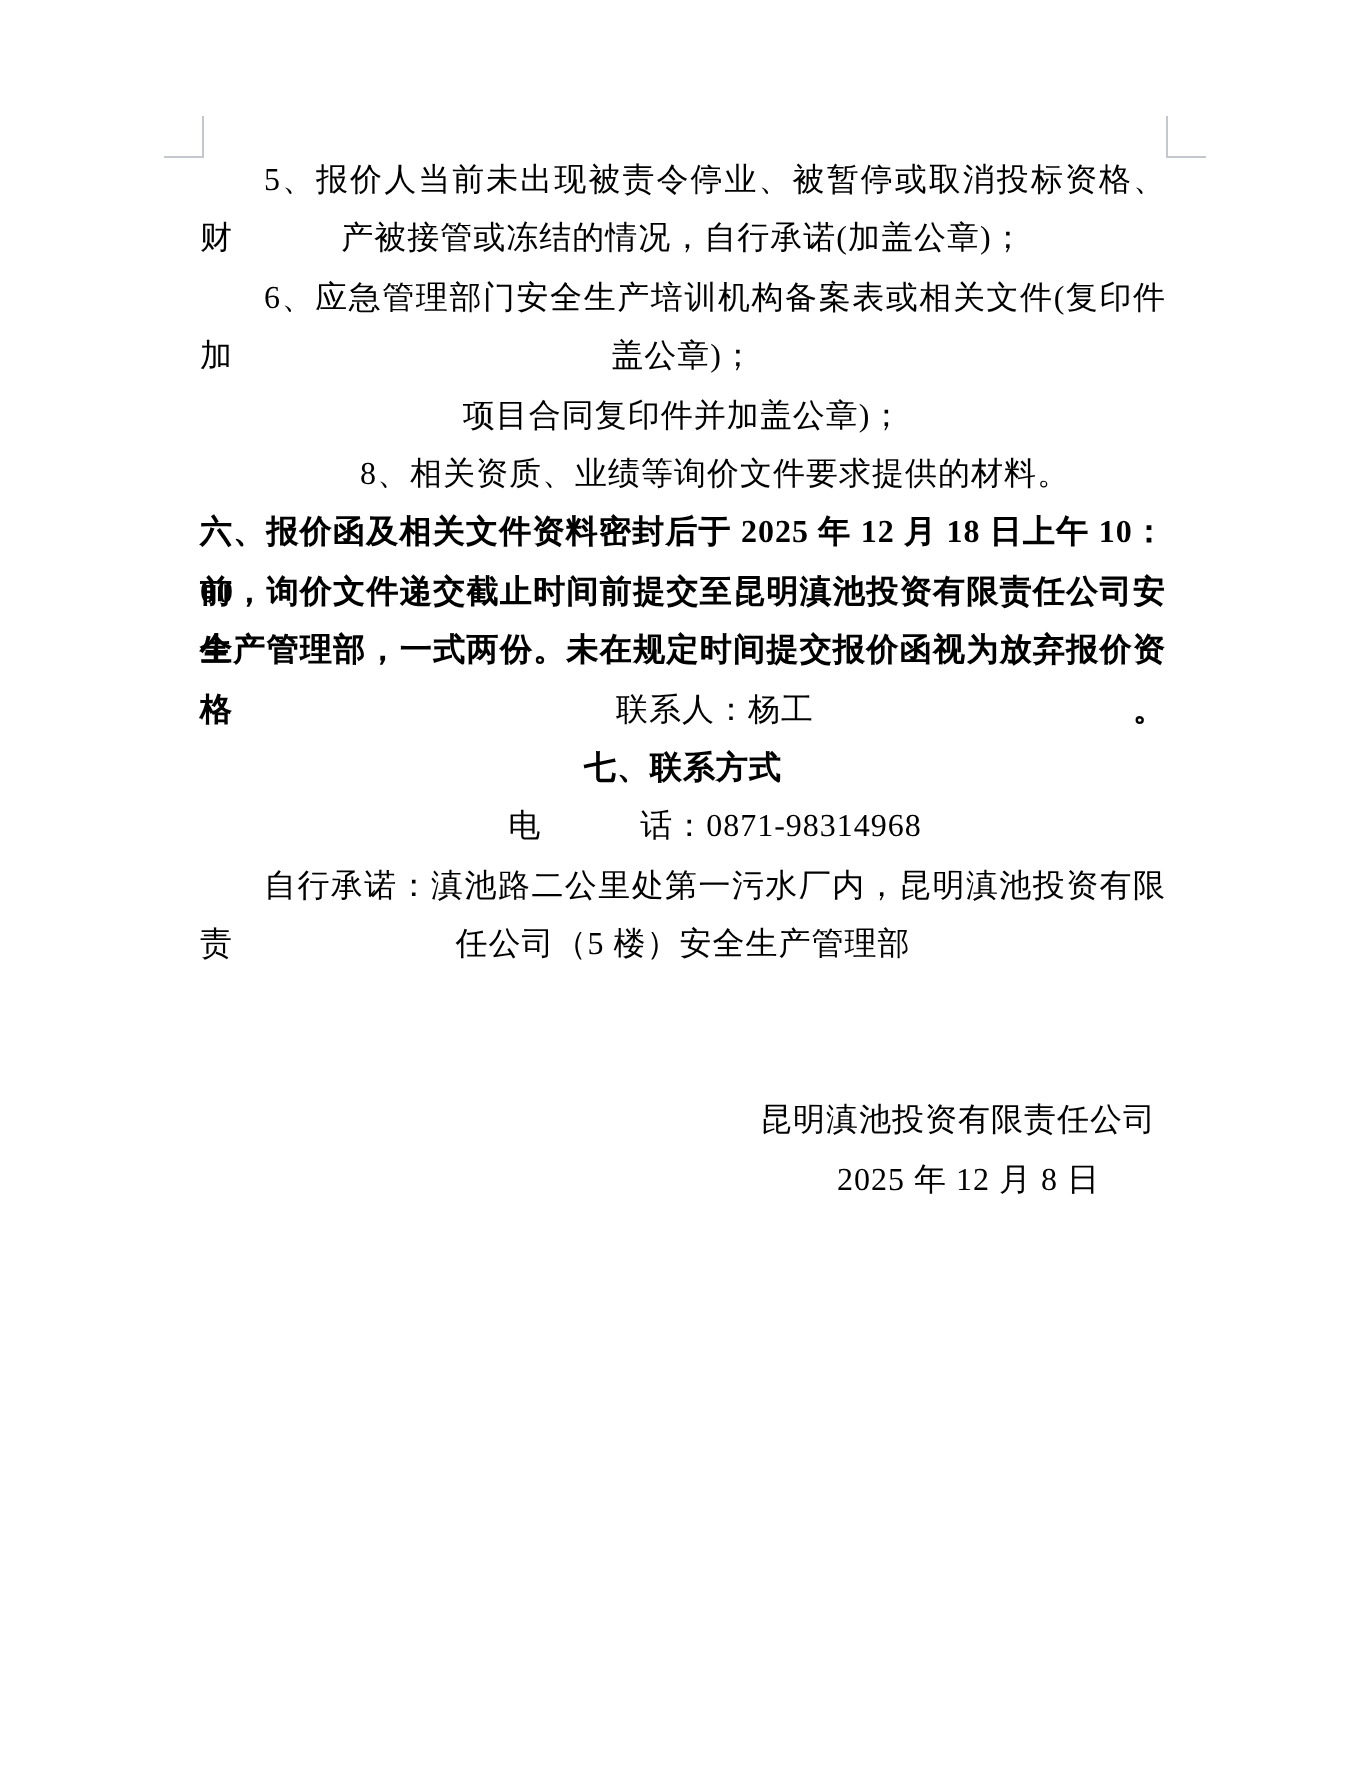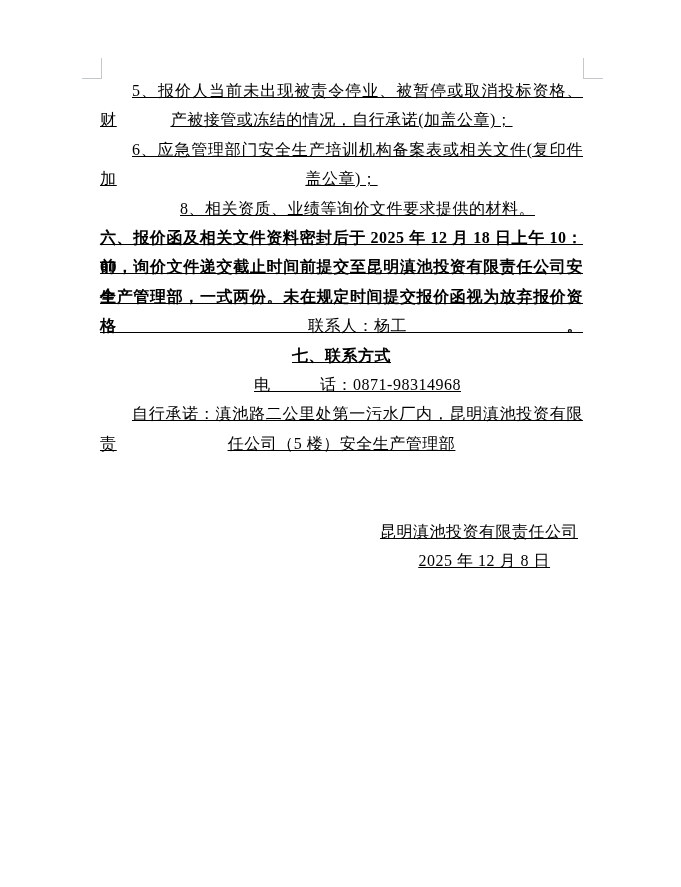--- a/index.html
+++ b/index.html
@@ -1,20 +1,20 @@
 <!DOCTYPE html>
 <html style="--page-bg: #ffffff; --ink: #000000; --mark: #c4c8cc;"><head>
 <meta charset="utf-8">
 <style>
   :root {
     --page-bg: #ffffff;
     --ink: #000000;
     --mark: #c4c8cc;
   }
-  * { box-sizing: border-box; text-decoration: underline; }
+  * { box-sizing: border-box; }
   html, body { margin: 0; padding: 0; background: var(--page-bg); }
   .page {
     position: relative;
     width: 681px;
     height: 887px;
     background: var(--page-bg);
     overflow: hidden;
     font-family: "Liberation Serif", "DejaVu Serif", serif;
     color: var(--ink);
   }
@@ -62,20 +62,21 @@
 <body>
 
 <div class="page">
   <div class="crop tl"></div>
   <div class="crop tr"></div>
   <div class="content" id="doc-body">
       <div class="line indent justify">5、报价人当前未出现被责令停业、被暂停或取消投标资格、财</div>
       <div class="line">产被接管或冻结的情况，自行承诺(加盖公章)；</div>
       <div class="line indent justify">6、应急管理部门安全生产培训机构备案表或相关文件(复印件加</div>
       <div class="line">盖公章)；</div>
+      <div class="line">项目合同复印件并加盖公章)；</div>
       <div class="line indent">8、相关资质、业绩等询价文件要求提供的材料。</div>
       <div class="line bold justify">六、报价函及相关文件资料密封后于 2025 年 12 月 18 日上午 10：00</div>
       <div class="line bold justify">前，询价文件递交截止时间前提交至昆明滇池投资有限责任公司安全</div>
       <div class="line bold justify">生产管理部，一式两份。未在规定时间提交报价函视为放弃报价资格。</div>
       <div class="line indent">联系人：杨工</div>
       <div class="line bold">七、联系方式</div>
       <div class="line indent">电　　　话：0871-98314968</div>
       <div class="line indent justify">自行承诺：滇池路二公里处第一污水厂内，昆明滇池投资有限责</div>
       <div class="line">任公司（5 楼）安全生产管理部</div>
       <div class="line"></div>

